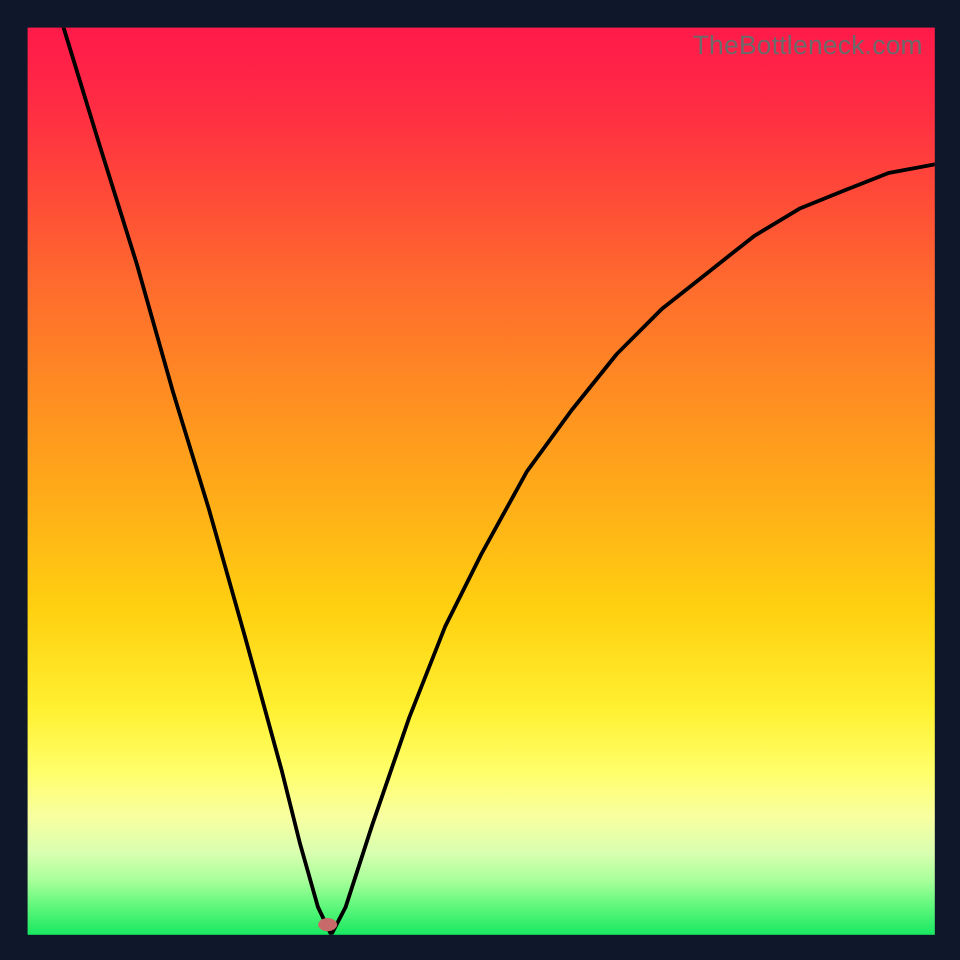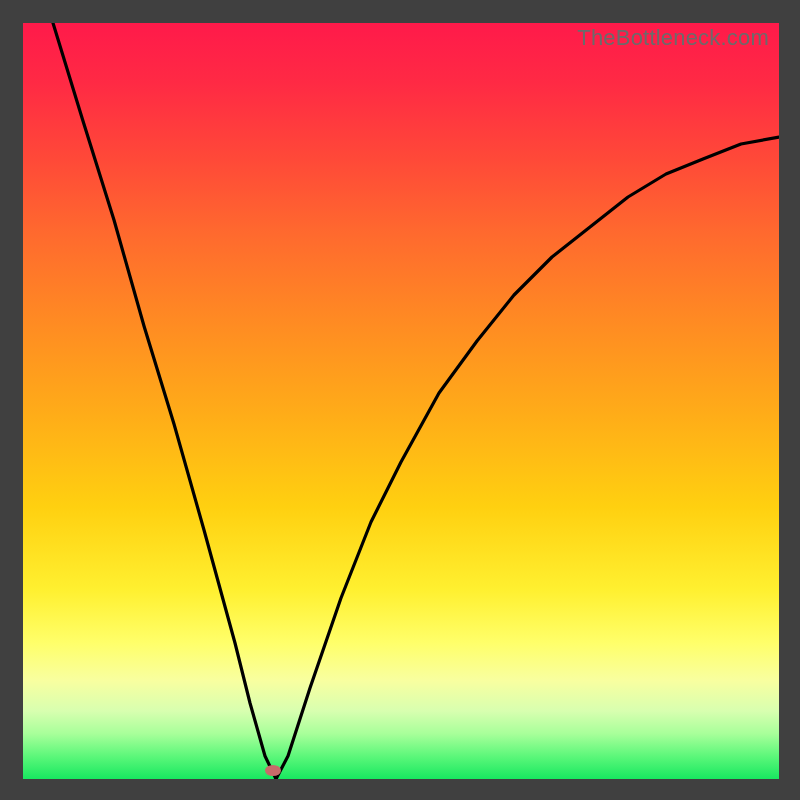--- a/index.html
+++ b/index.html
@@ -8,21 +8,21 @@
     width: 800px;
     height: 800px;
     background: #000;
     overflow: hidden;
     font-family: Arial, Helvetica, sans-serif;
   }
   .frame {
     position: relative;
     width: 800px;
     height: 800px;
-    background: #404040;
+    background: #0f172a;
   }
   .plot-area {
     position: absolute;
     left: 23px;
     top: 23px;
     width: 756px;
     height: 756px;
     
     background: linear-gradient(
       to bottom,

